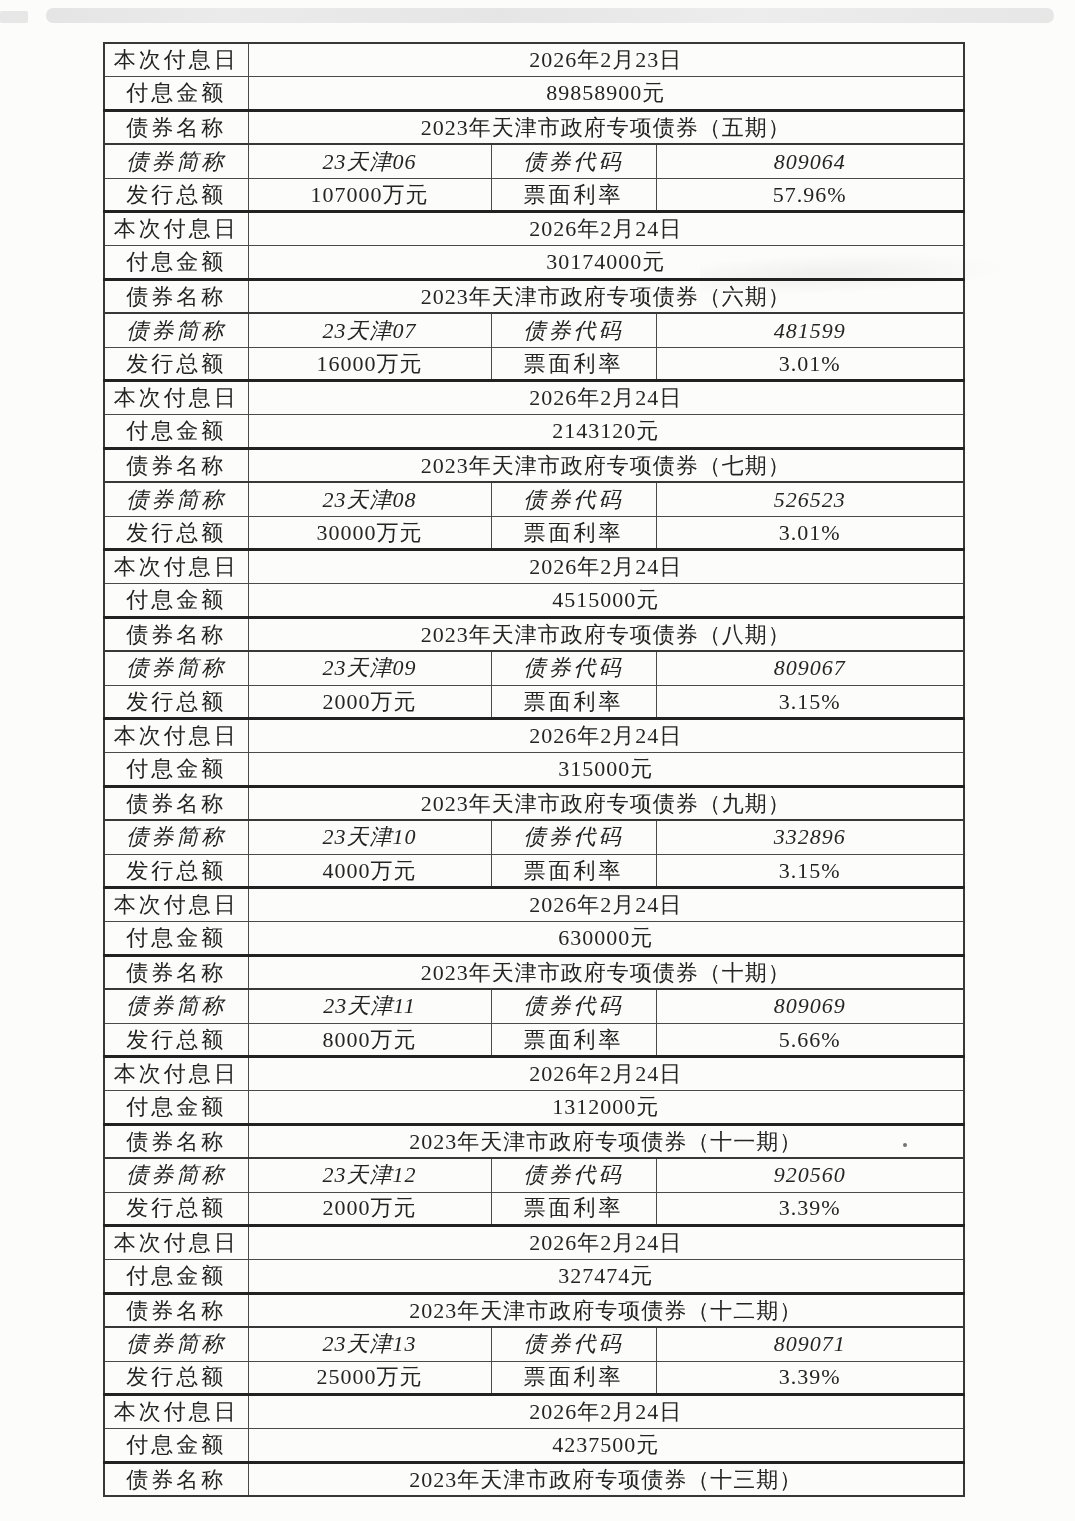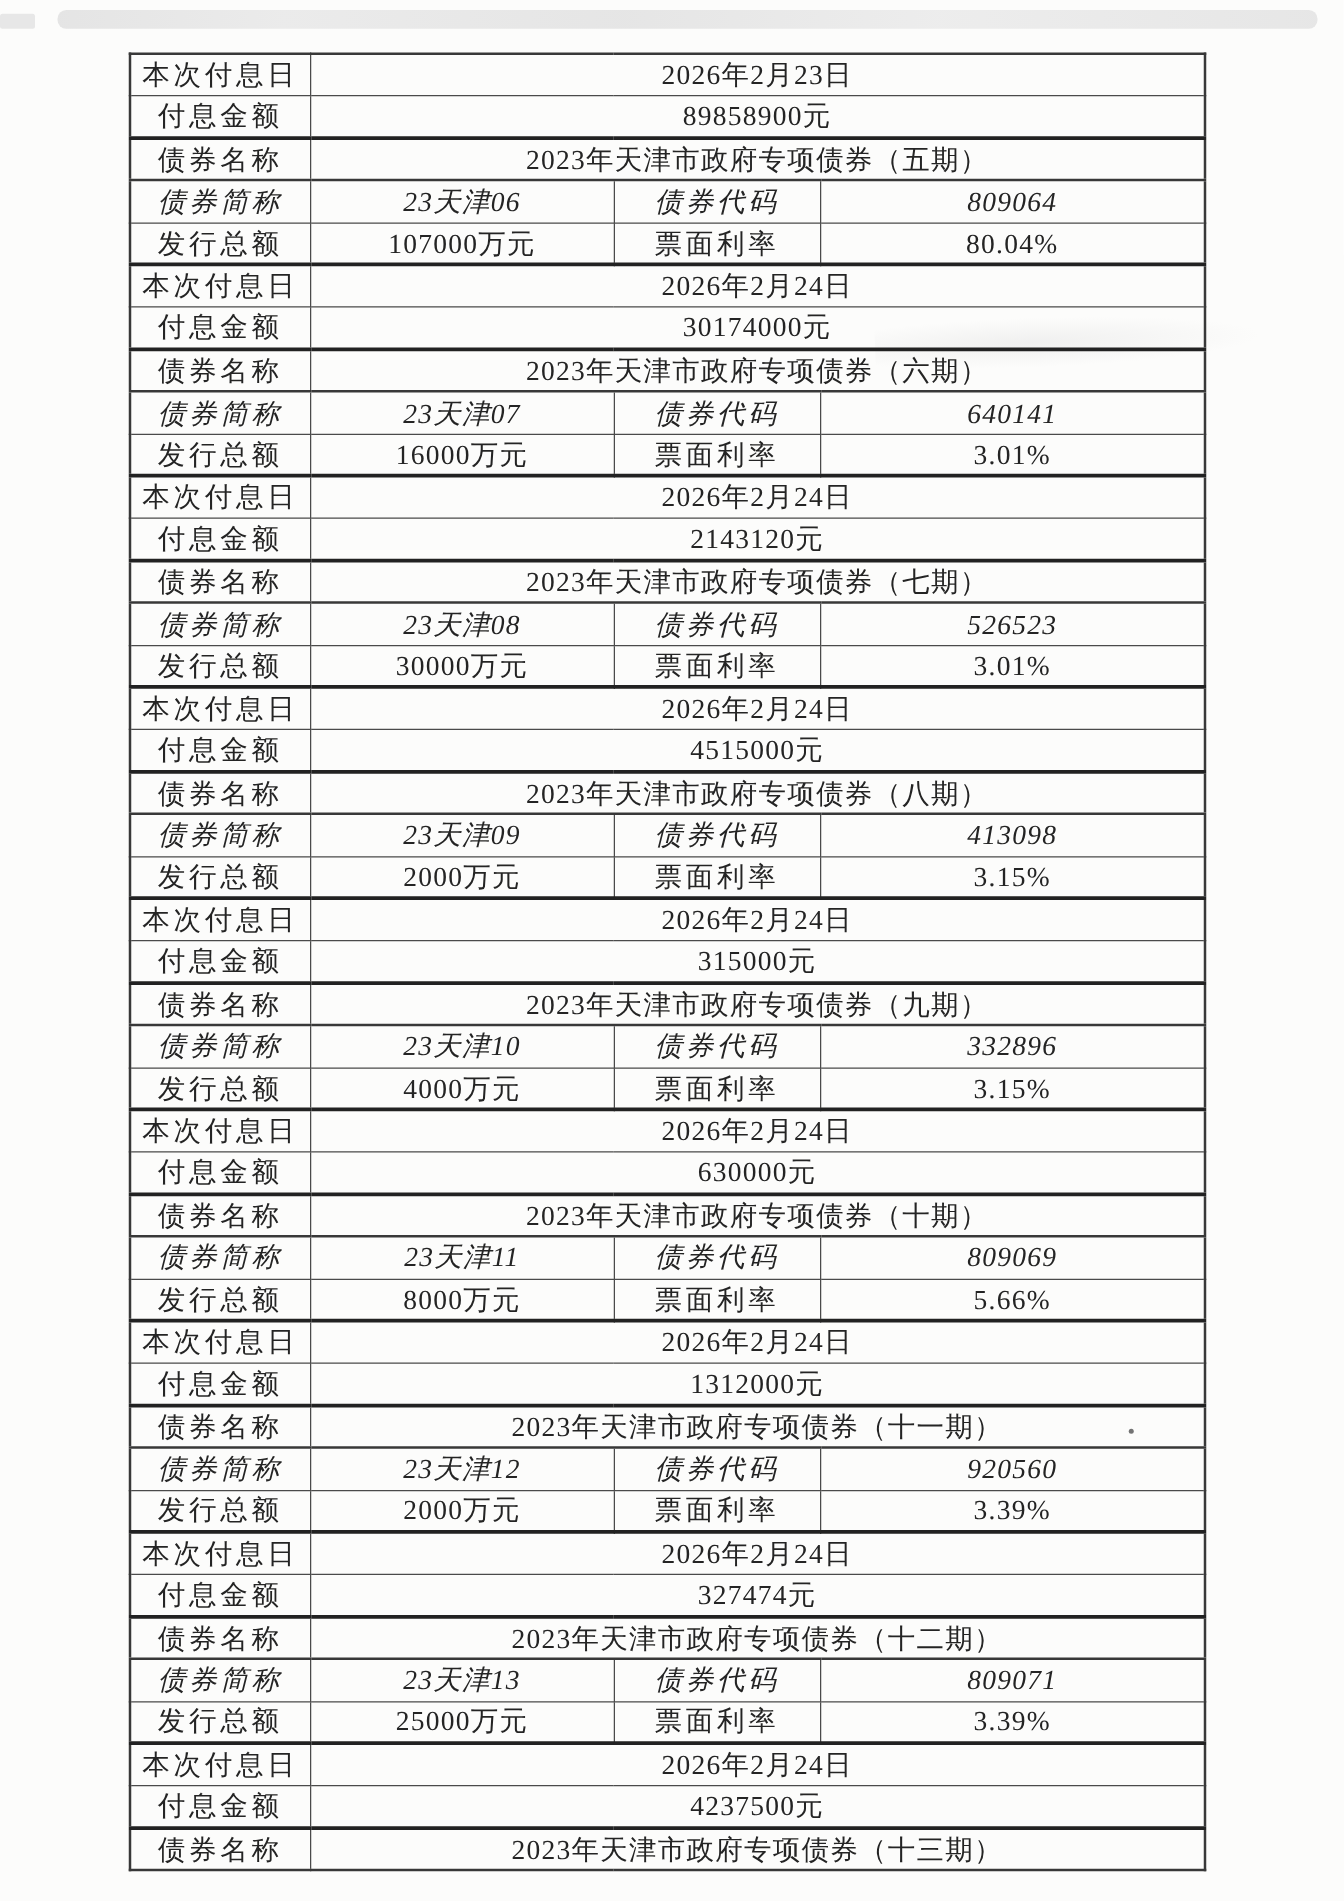--- a/index.html
+++ b/index.html
@@ -110,39 +110,39 @@
         <tr class="sep-medium">
           <td class="label">债券简称</td>
           <td class="value">23天津06</td>
           <td class="label">债券代码</td>
           <td class="value">809064</td>
         </tr>
         <tr>
           <td class="label">发行总额</td>
           <td class="value">107000万元</td>
           <td class="label">票面利率</td>
-          <td class="value">80.04%</td>
+          <td class="value">57.96%</td>
         </tr>
         <tr class="sep-thick">
           <td class="label">本次付息日</td>
           <td class="value" colspan="3">2026年2月24日</td>
         </tr>
         <tr>
           <td class="label">付息金额</td>
           <td class="value" colspan="3">30174000元</td>
         </tr>
         <tr class="sep-thick">
           <td class="label">债券名称</td>
           <td class="value" colspan="3">2023年天津市政府专项债券（六期）</td>
         </tr>
         <tr class="sep-medium">
           <td class="label">债券简称</td>
           <td class="value">23天津07</td>
           <td class="label">债券代码</td>
-          <td class="value">640141</td>
+          <td class="value">481599</td>
         </tr>
         <tr>
           <td class="label">发行总额</td>
           <td class="value">16000万元</td>
           <td class="label">票面利率</td>
           <td class="value">3.01%</td>
         </tr>
         <tr class="sep-thick">
           <td class="label">本次付息日</td>
           <td class="value" colspan="3">2026年2月24日</td>
@@ -176,21 +176,21 @@
           <td class="value" colspan="3">4515000元</td>
         </tr>
         <tr class="sep-thick">
           <td class="label">债券名称</td>
           <td class="value" colspan="3">2023年天津市政府专项债券（八期）</td>
         </tr>
         <tr class="sep-medium">
           <td class="label">债券简称</td>
           <td class="value">23天津09</td>
           <td class="label">债券代码</td>
-          <td class="value">413098</td>
+          <td class="value">809067</td>
         </tr>
         <tr>
           <td class="label">发行总额</td>
           <td class="value">2000万元</td>
           <td class="label">票面利率</td>
           <td class="value">3.15%</td>
         </tr>
         <tr class="sep-thick">
           <td class="label">本次付息日</td>
           <td class="value" colspan="3">2026年2月24日</td>

